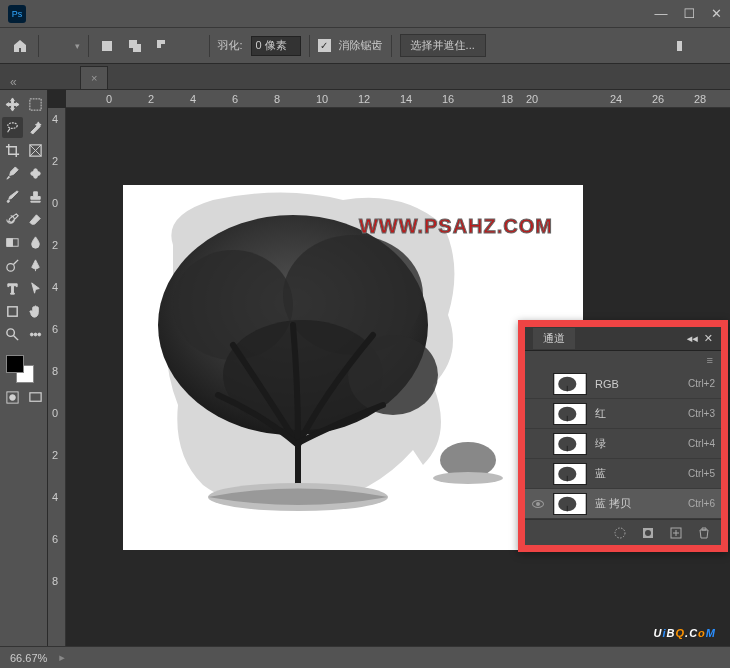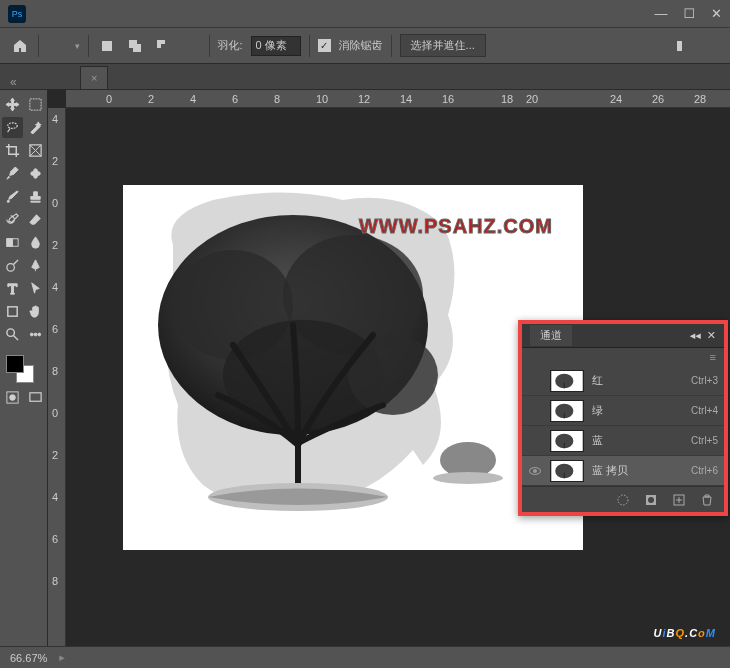--- a/index.html
+++ b/index.html
@@ -31,21 +31,21 @@
 .sw-fg{position:absolute;width:18px;height:18px;background:#000;border:1px solid #888;left:4px;top:2px;z-index:2}
 .sw-bg{position:absolute;width:18px;height:18px;background:#fff;border:1px solid #888;left:14px;top:12px}
 .canvas-area{flex:1;background:#282828;position:relative;overflow:hidden}
 .ruler-h{position:absolute;top:0;left:18px;right:0;height:18px;background:#535353;border-bottom:1px solid #333;display:flex;align-items:center;font-size:9px;color:#999;overflow:hidden}
 .ruler-h span{position:absolute}
 .ruler-v{position:absolute;top:18px;left:0;width:18px;bottom:0;background:#535353;border-right:1px solid #333;font-size:9px;color:#999}
 .ruler-v span{position:absolute;left:4px}
 .canvas{position:absolute;left:75px;top:95px;width:460px;height:365px;background:#fff}
 .canvas svg{width:100%;height:100%}
 .watermark{position:absolute;top:30px;right:30px;font-size:20px;font-weight:bold;color:#b91c1c;-webkit-text-stroke:1px #666;letter-spacing:1px}
-.channels-panel{position:absolute;right:2px;top:320px;width:210px;background:#454545;border:4px solid #ef4444;box-shadow:0 2px 8px rgba(0,0,0,.4)}
+.channels-panel{position:absolute;right:2px;top:320px;width:210px;background:#454545;border:7px solid #ef4444;box-shadow:0 2px 8px rgba(0,0,0,.4)}
 .panel-head{height:24px;background:#383838;display:flex;align-items:center;padding:0 8px;border-bottom:1px solid #222}
 .panel-tab{padding:3px 10px;background:#454545;font-size:11px}
 .panel-head .collapse-x{margin-left:auto;display:flex;gap:6px;color:#999;font-size:10px}
 .ch-row{height:30px;display:flex;align-items:center;padding:0 6px;gap:8px;border-bottom:1px solid #3a3a3a}
 .ch-row.sel{background:#5a5a5a}
 .vis{width:14px;height:14px;display:flex;align-items:center;justify-content:center}
 .eye{width:12px;height:8px;border:1px solid #999;border-radius:50%;position:relative}
 .eye::after{content:"";position:absolute;width:4px;height:4px;background:#999;border-radius:50%;left:3px;top:1px}
 .ch-thumb{width:34px;height:22px;background:#888;border:1px solid #222;display:flex;align-items:center;justify-content:center;overflow:hidden}
 .ch-thumb svg{width:100%;height:100%}
@@ -364,58 +364,70 @@
   <div id="chrows">
       <div class="ch-row">
         <span class="vis"></span>
   <span class="ch-thumb">
           <svg viewBox="0 0 34 22">
             <rect width="34" height="22" fill="#fff"></rect>
             <ellipse cx="14" cy="11" rx="10" ry="8" fill="#444"></ellipse>
             <path d="M14 19v-6" stroke="#222"></path>
           </svg>
         </span>
-  <span class="ch-name">红</span>
-  <span class="ch-short">Ctrl+3</span>
+  <span class="ch-name">RGB</span>
+  <span class="ch-short">Ctrl+2</span>
       </div>
       <div class="ch-row">
         <span class="vis"></span>
   <span class="ch-thumb">
           <svg viewBox="0 0 34 22">
             <rect width="34" height="22" fill="#fff"></rect>
             <ellipse cx="14" cy="11" rx="10" ry="8" fill="#444"></ellipse>
             <path d="M14 19v-6" stroke="#222"></path>
           </svg>
         </span>
-  <span class="ch-name">绿</span>
-  <span class="ch-short">Ctrl+4</span>
+  <span class="ch-name">红</span>
+  <span class="ch-short">Ctrl+3</span>
       </div>
       <div class="ch-row">
         <span class="vis"></span>
   <span class="ch-thumb">
           <svg viewBox="0 0 34 22">
             <rect width="34" height="22" fill="#fff"></rect>
             <ellipse cx="14" cy="11" rx="10" ry="8" fill="#444"></ellipse>
             <path d="M14 19v-6" stroke="#222"></path>
           </svg>
         </span>
-  <span class="ch-name">蓝</span>
-  <span class="ch-short">Ctrl+5</span>
-      </div>
-      <div class="ch-row sel">
-        <span class="vis">
-          <span class="eye"></span>
-        </span>
+  <span class="ch-name">绿</span>
+  <span class="ch-short">Ctrl+4</span>
+      </div>
+      <div class="ch-row">
+        <span class="vis"></span>
   <span class="ch-thumb">
           <svg viewBox="0 0 34 22">
             <rect width="34" height="22" fill="#fff"></rect>
             <ellipse cx="14" cy="11" rx="10" ry="8" fill="#444"></ellipse>
             <path d="M14 19v-6" stroke="#222"></path>
           </svg>
         </span>
+  <span class="ch-name">蓝</span>
+  <span class="ch-short">Ctrl+5</span>
+      </div>
+      <div class="ch-row sel">
+        <span class="vis">
+          <span class="eye"></span>
+        </span>
+  <span class="ch-thumb">
+          <svg viewBox="0 0 34 22">
+            <rect width="34" height="22" fill="#fff"></rect>
+            <ellipse cx="14" cy="11" rx="10" ry="8" fill="#444"></ellipse>
+            <path d="M14 19v-6" stroke="#222"></path>
+          </svg>
+        </span>
   <span class="ch-name">蓝 拷贝</span>
   <span class="ch-short">Ctrl+6</span>
       </div>
     </div>
   <div class="panel-foot">
     <span class="ico">
         <svg viewBox="0 0 14 14">
           <circle cx="7" cy="7" r="5" fill="none" stroke="#aaa" stroke-dasharray="1.5 1.5"></circle>
         </svg>
       </span>

